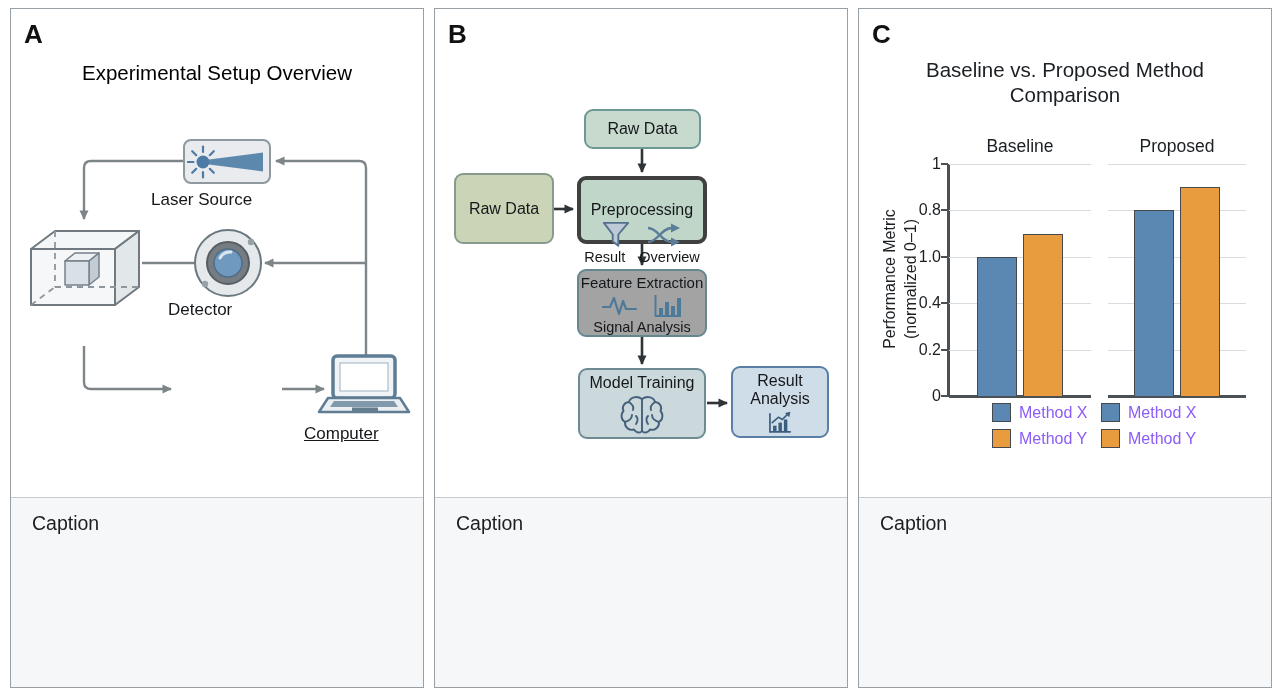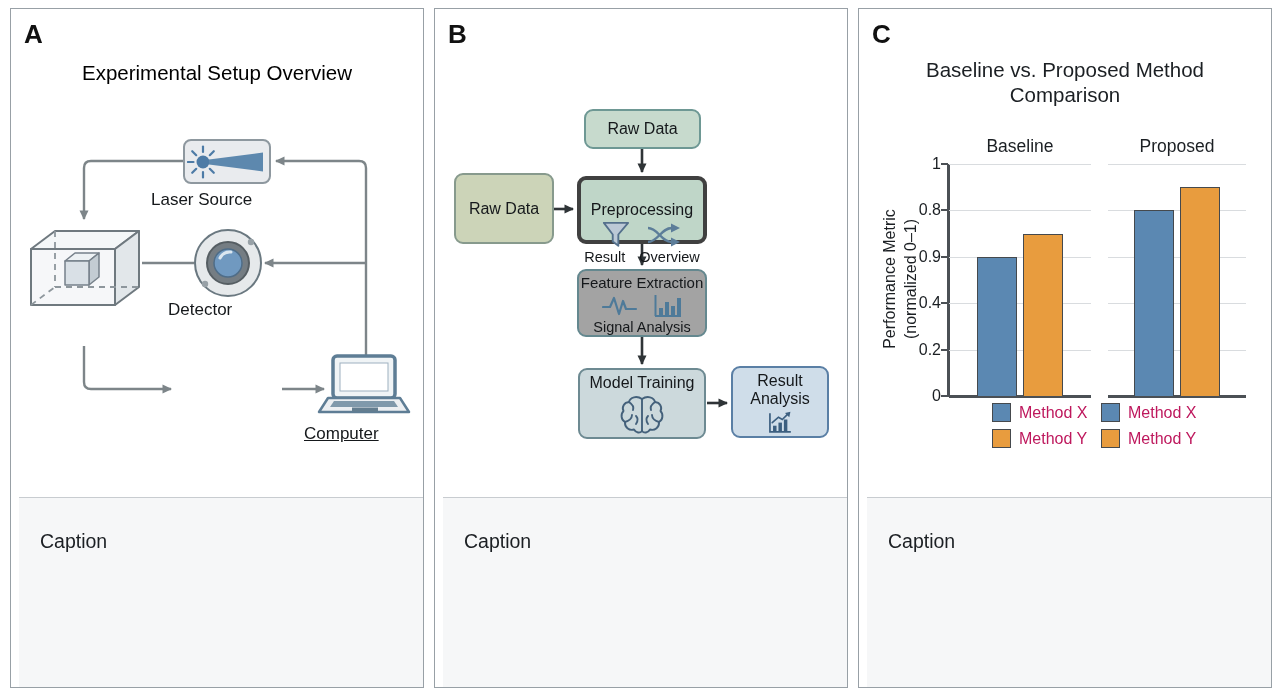--- a/index.html
+++ b/index.html
@@ -2,22 +2,22 @@
 <html><head>
 <meta charset="utf-8">
 <style>
   html,body{margin:0;padding:0;background:#ffffff;}
   .figure{position:relative;width:1280px;height:698px;background:#ffffff;overflow:hidden;
           font-family:"Liberation Sans", sans-serif;color:#15181b;}
   .panel{position:absolute;top:8px;width:414px;height:680px;background:#ffffff;
          border:1.5px solid #98a0a6;box-sizing:border-box;}
   .panel-a{left:10px;} .panel-b{left:434px;} .panel-c{left:858px;}
   .panel-body{position:absolute;left:0;top:0;right:0;height:490px;}
-  .panel-caption{position:absolute;left:8px;right:0;bottom:0;height:190px;background:#f6f7f8;
-                 border-top:1px solid #c8ccd0;box-sizing:border-box;padding:32px 21px;
+  .panel-caption{position:absolute;left:0;right:0;bottom:0;height:190px;background:#f6f7f8;
+                 border-top:1px solid #c8ccd0;box-sizing:border-box;padding:14px 21px;
                  font-size:19.5px;color:#1b1f23;}
   .panel-letter{position:absolute;top:10px;left:13px;font-size:26px;font-weight:700;color:#111;}
   .panel-title{position:absolute;top:52px;left:0;right:0;text-align:center;
                font-size:20.5px;font-weight:500;color:#000000;}
   .panel-title-c{position:absolute;top:48px;left:0;right:0;text-align:center;
                  font-size:20.5px;font-weight:500;line-height:25px;color:#1b1f23;}
   .diagram-svg{position:absolute;left:0;top:0;pointer-events:none;}
   
   .nodeA{position:absolute;background:#e9ebee;border:2px solid #8e989f;border-radius:8px;
          box-sizing:border-box;display:flex;align-items:center;justify-content:center;}
@@ -55,21 +55,21 @@
   .c-baseline{position:absolute;height:2.5px;background:#4b5055;}
   .c-axis{position:absolute;left:88px;top:155px;width:2.5px;height:233px;background:#4b5055;}
   .c-bar{position:absolute;box-sizing:border-box;border:1.5px solid #45494d;border-bottom:none;}
   .c-tick-label{position:absolute;width:42px;text-align:right;font-size:16px;color:#1b1f23;}
   .c-tick-mark{position:absolute;width:7px;height:2px;background:#4b5055;left:82px;}
   .c-ylabel{position:absolute;left:-78px;top:248px;width:240px;height:44px;
             transform:rotate(-90deg);text-align:center;font-size:16px;line-height:21px;color:#1b1f23;}
   .c-legend{position:absolute;top:394px;display:flex;flex-direction:column;gap:7px;}
   .c-legend-row{display:flex;align-items:center;gap:8px;}
   .c-swatch{width:19px;height:19px;border:1.5px solid #45494d;box-sizing:border-box;}
-  .c-legend-label{font-size:16px;color:#be185d;white-space:nowrap;}
+  .c-legend-label{font-size:16px;color:#8b5cf6;white-space:nowrap;}
 </style>
 </head>
 <body>
 
 <div class="figure">
 
   <div class="panel panel-a">
     <div class="panel-body">
       <div class="panel-letter">A</div>
       <div class="panel-title">Experimental Setup Overview</div>
@@ -289,21 +289,21 @@
               <div class="c-swatch" style="background: rgb(232, 156, 62);"></div>
               <span class="c-legend-label">Method Y</span>
             </div>
           </div>
           <div class="c-tick-label" style="left: 40px; top: 378px;">0</div>
           <div class="c-tick-mark" style="top: 386px;"></div>
           <div class="c-tick-label" style="left: 40px; top: 331.6px;">0.2</div>
           <div class="c-tick-mark" style="top: 339.6px;"></div>
           <div class="c-tick-label" style="left: 40px; top: 285.2px;">0.4</div>
           <div class="c-tick-mark" style="top: 293.2px;"></div>
-          <div class="c-tick-label" style="left: 40px; top: 238.8px;">0.9</div>
+          <div class="c-tick-label" style="left: 40px; top: 238.8px;">1.0</div>
           <div class="c-tick-mark" style="top: 246.8px;"></div>
           <div class="c-tick-label" style="left: 40px; top: 192.4px;">0.8</div>
           <div class="c-tick-mark" style="top: 200.4px;"></div>
           <div class="c-tick-label" style="left: 40px; top: 146px;">1</div>
           <div class="c-tick-mark" style="top: 154px;"></div>
         </div>
     </div>
     <div class="panel-caption">Caption</div>
   </div>
 

